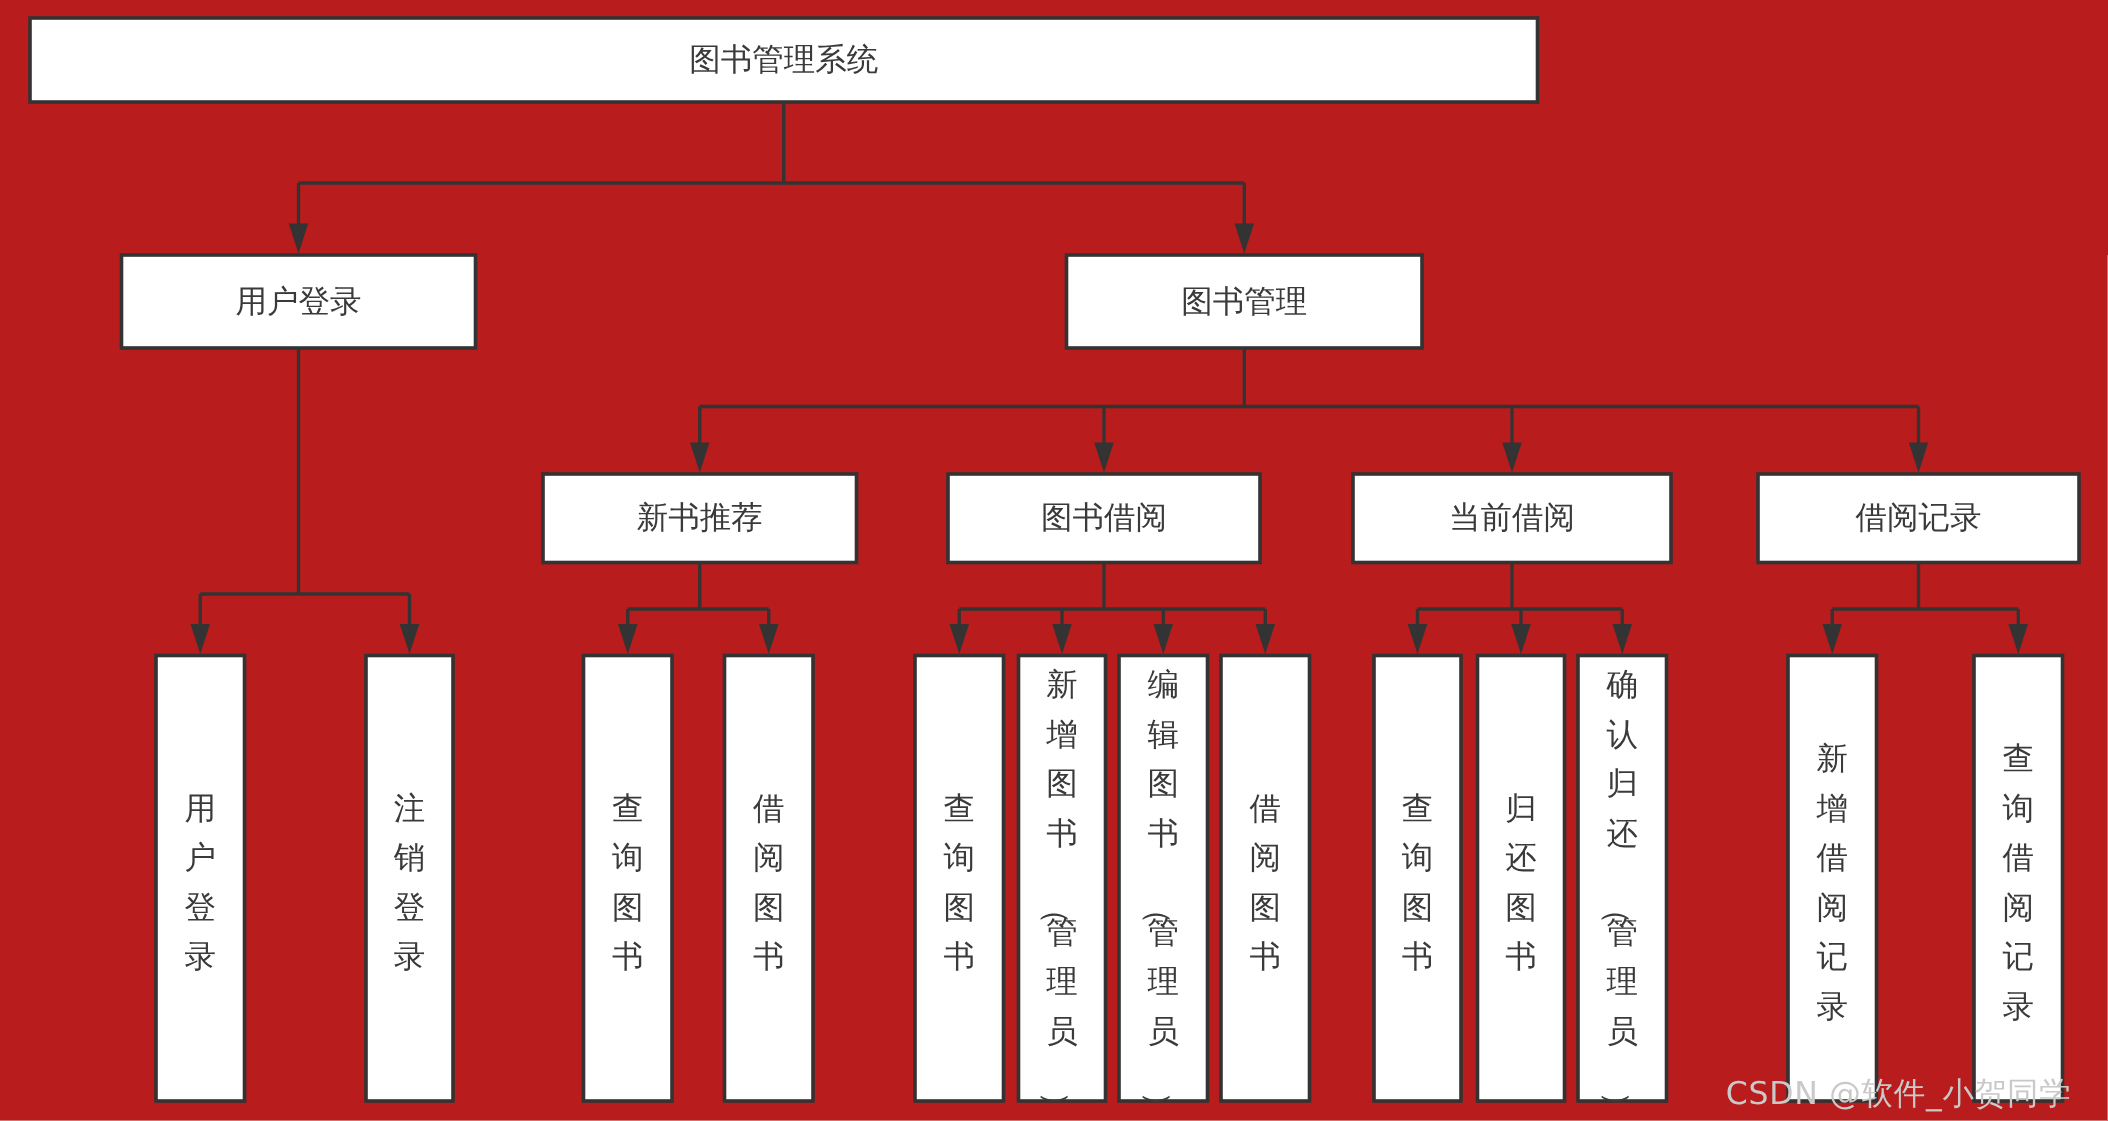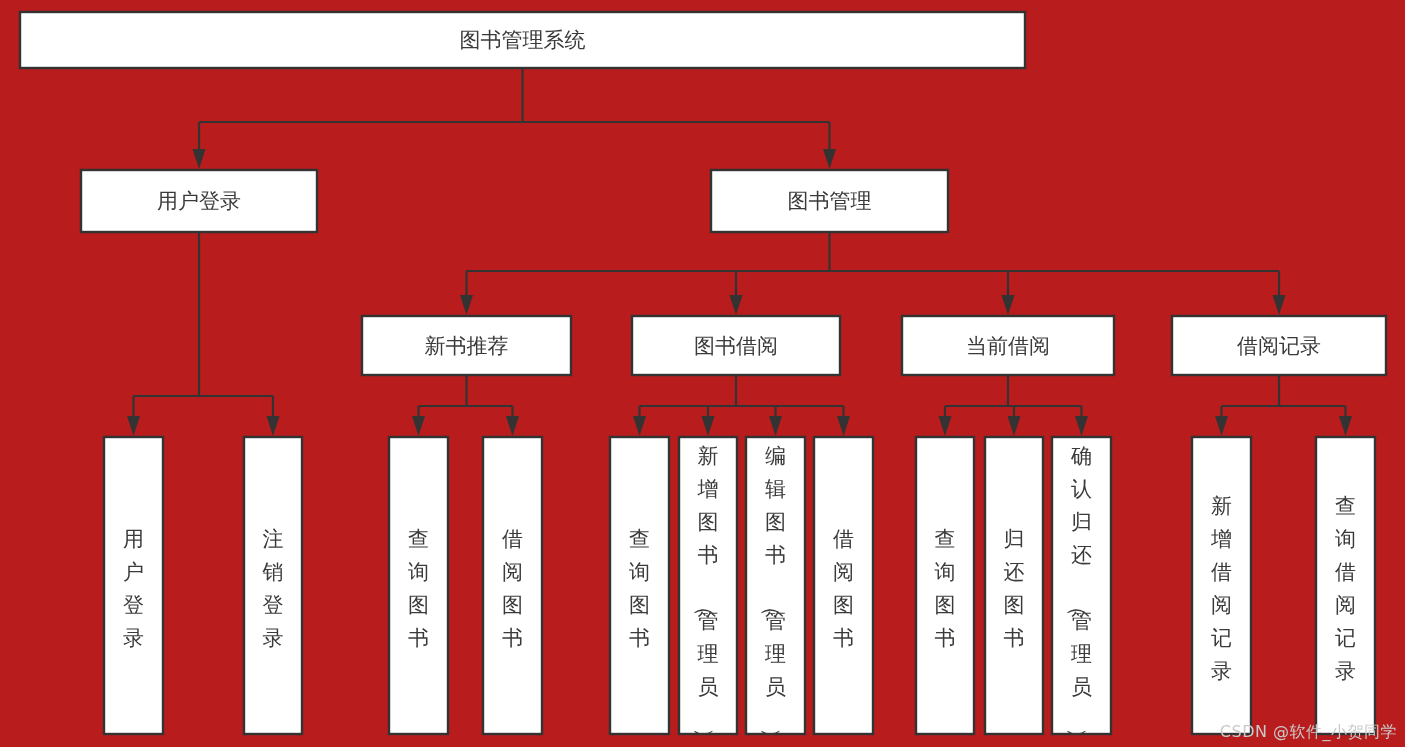--- a/index.html
+++ b/index.html
@@ -51,24 +51,24 @@
     dominant-baseline: middle;
   }
   .node-label-v {
     font-family: "DejaVu Sans", "Liberation Sans", sans-serif;
     font-size: 21px;
     fill: #3a3a3a;
     text-anchor: middle;
   }
   .watermark {
     position: absolute;
-    right: 8px;
+    right: 24px;
     bottom: 4px;
     font-family: "DejaVu Sans", "Liberation Sans", sans-serif;
-    font-size: 16px;
+    font-size: 21px;
     color: #c9c9c9;
     letter-spacing: 0.5px;
     white-space: nowrap;
     user-select: none;
   }
 </style>
 </head>
 <body>
 
 <div id="diagram-root">

